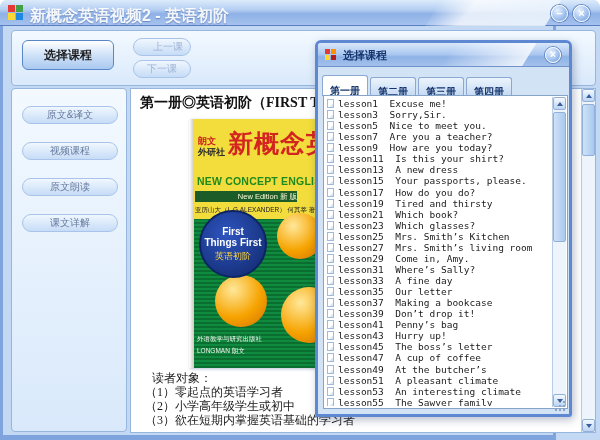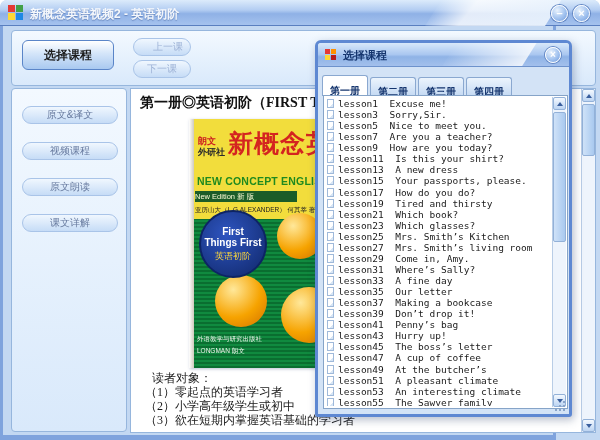--- a/index.html
+++ b/index.html
@@ -10,21 +10,21 @@
   
   .titlebar { position:absolute; left:0; top:0; width:600px; height:26px;
     background:linear-gradient(180deg,#dcebfb 0%,#b3cdf2 40%,#8fb1e6 55%,#a5c2ee 100%);
     border-bottom:1px solid #5a7fc0; border-radius:7px 7px 0 0; }
   .luna { position:absolute; right:55px; top:0; width:120px; height:26px;
     background:linear-gradient(100deg,rgba(255,255,255,0) 0%,rgba(255,255,255,.75) 30%,rgba(236,244,253,.9) 100%);
     transform:skewX(-32deg); transform-origin:bottom; }
   .win-icon { position:absolute; left:8px; top:5px; width:15px; height:15px;
     display:grid; grid-template-columns:7px 7px; grid-template-rows:7px 7px; gap:1px; }
   .win-icon i { display:block; }
-  .title-text { position:absolute; left:30px; top:6px; font-size:12px; font-weight:bold;
+  .title-text { position:absolute; left:30px; top:6px; font-size:16px; font-weight:bold;
     color:rgba(255,255,255,.92); text-shadow:0 1px 1px rgba(60,90,150,.5); white-space:nowrap; }
   .ctl { position:absolute; top:5px; width:17px; height:17px; border-radius:50%;
     background:radial-gradient(circle at 35% 30%,#e8f2fd,#9dbfee 60%,#6e97d6);
     border:1px solid #ffffff; box-shadow:0 0 0 1px #6488c4; color:#fff; font-size:11px;
     font-weight:bold; text-align:center; line-height:15px; cursor:pointer; }
   .ctl.min { right:32px; } .ctl.close { right:10px; }
 
   
   .frame { position:absolute; left:0; top:26px; width:556px; height:414px;
     background:#c3d8f2; border-left:3px solid #7fa3dd; border-right:3px solid #7fa3dd;
@@ -64,21 +64,21 @@
     background:#f2dd3c; box-shadow:1px 1px 3px rgba(80,100,140,.4); overflow:hidden; }
   .spine { position:absolute; left:0; top:0; width:5px; height:100%;
     background:linear-gradient(90deg,#ffffff,#cfcabc); }
   .cv-pub1 { position:absolute; left:9px; top:16px; font-size:9px; font-weight:bold; color:#cc2020; }
   .cv-pub2 { position:absolute; left:9px; top:27px; font-size:9px; font-weight:bold; color:#2a2a2a; }
   .cv-cn { position:absolute; left:39px; top:8px; font-family:"Liberation Serif",serif;
     font-size:25px; font-weight:bold; color:#d42420; letter-spacing:1px; white-space:nowrap; }
   .cv-en { position:absolute; left:8px; top:56px; font-size:10.5px; font-weight:bold;
     color:#1f8a1f; white-space:nowrap; letter-spacing:.2px; }
   .cv-bar { position:absolute; left:6px; top:72px; width:102px; height:11px; background:#1b5c28;
-    color:#fefbd8; font-size:7.5px; line-height:11px; text-align:left; white-space:nowrap; }
+    color:#fefbd8; font-size:7.5px; line-height:11px; text-align:right; white-space:nowrap; }
   .cv-auth { position:absolute; left:6px; top:87px; font-size:6.5px; color:#222; white-space:nowrap; }
   .cv-green { position:absolute; left:5px; top:100px; right:0; bottom:0;
     background:repeating-linear-gradient(0deg,#0a6e30 0 2px,#108a3f 2px 4px); }
   .circle { position:absolute; left:10px; top:91px; width:68px; height:68px; border-radius:50%;
     background:radial-gradient(circle at 40% 35%,#2e55c0,#17327e 75%);
     border:2px solid #0d2464; text-align:center; color:#fff; }
   .circle .l1 { font-size:10px; font-weight:bold; margin-top:14px; }
   .circle .l2 { font-size:10px; font-weight:bold; }
   .circle .l3 { font-size:9px; color:#ffd83a; margin-top:2px; }
   .ball { position:absolute; border-radius:50%;

